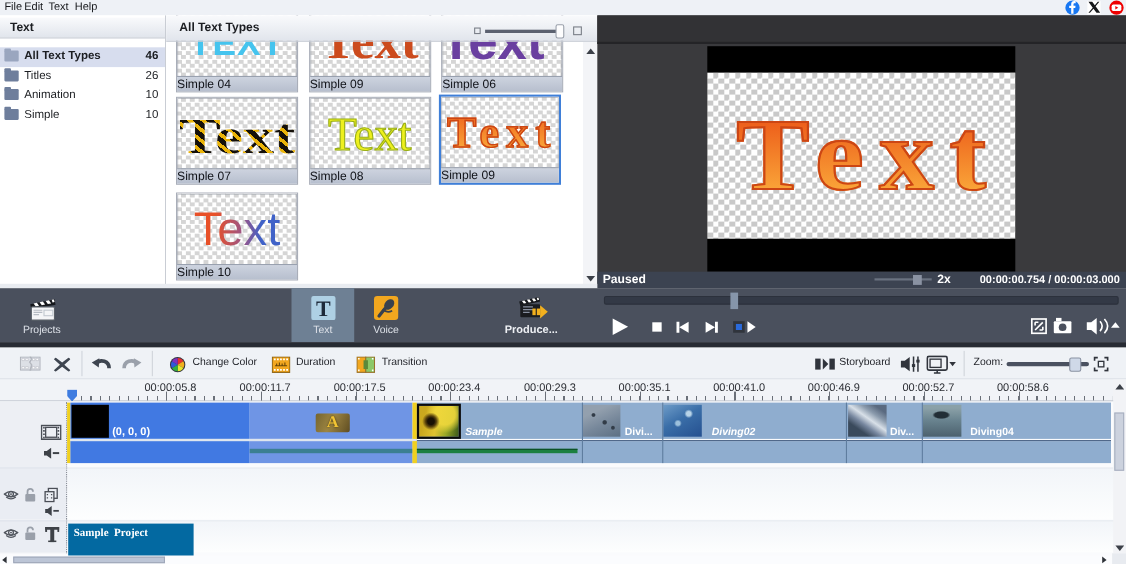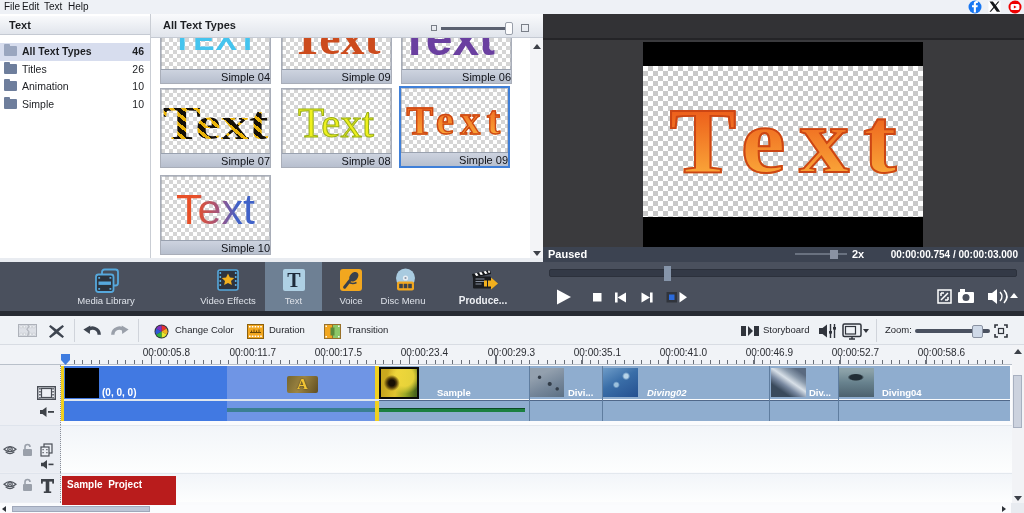--- a/index.html
+++ b/index.html
@@ -13,35 +13,35 @@
 .lprow .nm{position:absolute;left:22px;top:0;}
 .lprow .ct{position:absolute;right:6px;top:0;}
 .folder{position:absolute;left:4px;top:3px;width:13px;height:10px;background:#6e7e9c;border-radius:1px;}
 .folder:before{content:"";position:absolute;left:0;top:-2px;width:6px;height:3px;background:inherit;border-radius:1px 1px 0 0;}
 #midpanel{left:151px;top:14px;width:392px;height:248px;background:#fff;overflow:hidden;}
 #mp-head{left:0;top:0;width:392px;height:24px;background:linear-gradient(#f9fafc,#e1e5ec);border-bottom:1px solid #c5cad3;}
 #mp-head .ttl{position:absolute;left:12px;top:5px;font-weight:bold;font-size:11px;color:#1c1e22;}
 .cell{position:absolute;width:111px;border:1px solid #a9aeb9;background:#fff;}
 .thumb{position:absolute;left:0;top:0;right:0;overflow:hidden;box-shadow:inset 0 0 0 1px rgba(150,155,165,.55);background:
  conic-gradient(#d5d5d5 25%,#fff 0 50%,#d5d5d5 0 75%,#fff 0) 0 0/8px 8px;}
-.lbl{position:absolute;left:0;right:0;bottom:0;height:14px;background:linear-gradient(#cdd3df,#b7bfce);border-top:1px solid #99a1af;font-size:11px;color:#101218;text-align:right;line-height:14px;}
+.lbl{position:absolute;left:0;right:0;bottom:0;height:14px;background:linear-gradient(#cdd3df,#b7bfce);border-top:1px solid #99a1af;font-size:11px;color:#101218;text-align:left;line-height:14px;}
 .ttext{position:absolute;width:100%;text-align:center;line-height:1;}
 #preview{left:543px;top:14px;width:481px;height:248px;background:#3a3a3d;}
 #pv-top{left:0;top:0;width:481px;height:26px;background:#323235;border-bottom:2px solid #242427;}
 #frame{left:100px;top:28px;width:280px;height:205px;background:#000;}
 #fr-check{left:0;top:24px;width:280px;height:151px;background:conic-gradient(#c9c9c9 25%,#fff 0 50%,#c9c9c9 0 75%,#fff 0) 0 0/10px 10px;}
 #pv-bar{left:0;top:233px;width:481px;height:15px;background:#3c4351;color:#fff;font-size:11px;font-weight:bold;text-decoration:underline;}
 #toolband{left:0;top:262px;width:1024px;height:49px;background:#4a505d;}
 #tb-dark{left:0;top:311px;width:1024px;height:5px;background:#272b33;}
 .tbbtn{position:absolute;top:0;height:49px;text-align:center;color:#dde1e8;font-size:9.5px;}
 .tbbtn .lab{position:absolute;left:0;right:0;top:33px;white-space:nowrap;}
 .tbbtn svg{position:absolute;top:6px;left:50%;margin-left:-12px;}
 #toolbar2{left:0;top:316px;width:1024px;height:29px;background:#eff2f6;border-bottom:1px solid #d8dce3;font-size:9.5px;color:#24262c;}
 #ruler{left:0;top:345px;width:1024px;height:20px;background:#f1f3f7;border-bottom:1px solid #b9c0ca;}
-.rlab{position:absolute;top:2px;width:70px;text-align:right;font-size:10px;color:#2a2c32;}
+.rlab{position:absolute;top:2px;width:70px;text-align:center;font-size:10px;color:#2a2c32;}
 #ticks{position:absolute;left:65px;top:15px;width:946px;height:4px;
 background:repeating-linear-gradient(90deg,#6a6f78 0 1px,transparent 1px 8.6px);}
 #ticksmaj{position:absolute;left:65px;top:11px;width:946px;height:8px;
 background:repeating-linear-gradient(90deg,#6a6f78 0 1px,transparent 1px 86.1px);}
 #tracks{left:0;top:365px;width:1024px;height:148px;background:#fafbfd;}
 #gutter{left:0;top:0;width:61px;height:138px;background:#edeff4;border-right:1px dotted #8a8f98;}
 .clip{position:absolute;top:1px;height:33px;}
 .cliplab{position:absolute;top:22px;font-size:9.5px;font-weight:bold;color:#fff;white-space:nowrap;}
 #row2{left:0;top:60px;width:1024px;height:47px;background:linear-gradient(#f2f5f9,#fdfefe);border-top:1px solid #e3e8ee;}
 #row3{left:0;top:108px;width:1024px;height:29px;background:linear-gradient(#f2f5f9,#fdfefe);border-top:1px solid #e3e8ee;}
@@ -160,64 +160,47 @@
     <span style="position:absolute;left:252px;top:6px;width:52px;height:2px;background:#6a7280;"></span>
     <span style="position:absolute;left:287px;top:3px;width:8px;height:9px;background:#8a92a2;"></span>
     <span style="position:absolute;left:309px;top:1px;">2x</span>
     <span style="position:absolute;right:6px;top:2px;font-size:10px;">00:00:00.754 / 00:00:03.000</span>
   </div>
 </div>
 
 <div class="abs" style="left:0;top:258px;width:543px;height:4px;background:#e9ecf1;"></div>
 <div class="abs" id="toolband">
   <div class="abs" style="left:265px;top:0;width:57px;height:49px;background:#6e8094;"></div>
-  <div class="tbbtn" style="left:74px;width:64px;">
+  <div class="tbbtn" style="left:10px;width:56px;">
     <svg width="26" height="26" viewBox="0 0 26 26">
-        <rect x="8" y="1.5" width="16" height="16" rx="2.5" fill="#464d59" stroke="#56a8dc" stroke-width="1.8"></rect>
-        <rect x="2" y="6.5" width="17.5" height="17.5" rx="2.5" fill="#2c333d" stroke="#56a8dc" stroke-width="1.8"></rect>
-        <rect x="4.5" y="13.5" width="12.5" height="3.4" fill="#56a8dc"></rect>
-        <path d="M4.3 9h1.8v1.8H4.3zM4.3 20h1.8v1.8H4.3zM15.5 9h1.8v1.8h-1.8zM15.5 20h1.8v1.8h-1.8z" fill="#56a8dc"></path>
+        <g>
+          <path d="M1.5 8.5 L23.5 4 L24.5 9 L2.5 13 Z" fill="#16181c"></path>
+          <path d="M4.5 7.8 l3-.6 2 2.8-3 .6z M10 6.7 l3-.6 2 2.8-3 .6z M15.5 5.6 l3-.6 2 2.8-3 .6z M21 4.6 l2-.4.6 2.4-1.8.4z" fill="#fff"></path>
+          <rect x="2.5" y="11" width="21" height="12" rx="1" fill="#f4f5f7" stroke="#5a6068" stroke-width="1"></rect>
+          <path d="M4.5 14h8M4.5 16h8M4.5 18h5" stroke="#b6bcc4" stroke-width="1"></path>
+          <rect x="14" y="14" width="8" height="5" fill="none" stroke="#c2c8d0" stroke-width="1"></rect>
+        </g>
       </svg>
-    <div class="lab">Media Library</div>
-    </div>
-  <div class="tbbtn" style="left:198px;width:60px;">
-    <svg width="24" height="24" viewBox="0 0 24 24">
-        <rect x="2" y="2" width="20" height="20" rx="2" fill="#2e343e" stroke="#56a8dc" stroke-width="1.6"></rect>
-        <path d="M3.5 4h1.6v2H3.5zM3.5 8h1.6v2H3.5zM3.5 12h1.6v2H3.5zM3.5 16h1.6v2H3.5zM18.9 4h1.6v2h-1.6zM18.9 8h1.6v2h-1.6zM18.9 12h1.6v2h-1.6zM18.9 16h1.6v2h-1.6z" fill="#56a8dc"></path>
-        <path d="M12 5.5 l1.9 4 4.3.5-3.2 2.9.9 4.2-3.9-2.2-3.9 2.2.9-4.2-3.2-2.9 4.3-.5z" fill="#f2b01e"></path>
-      </svg>
-    <div class="lab">Video Effects</div>
+    <div class="lab">Projects</div>
     </div>
   <div class="tbbtn" style="left:265px;width:57px;">
     <svg width="24" height="24" viewBox="0 0 24 24">
         <rect x="1" y="1" width="22" height="22" rx="2" fill="#aed0e4"></rect>
         <text x="12" y="19" font-family="Liberation Serif,serif" font-size="20" font-weight="bold" fill="#1e2a3a" text-anchor="middle">T</text>
       </svg>
     <div class="lab">Text</div>
     </div>
   <div class="tbbtn" style="left:322px;width:58px;">
     <svg width="24" height="24" viewBox="0 0 24 24">
         <rect x="1" y="1" width="22" height="22" rx="3" fill="#f2a71f"></rect>
         <ellipse cx="14.8" cy="8.8" rx="3.9" ry="5.4" transform="rotate(42 14.8 8.8)" fill="#39414d"></ellipse>
         <path d="M10.8 12.6 L5.6 19.2" stroke="#39414d" stroke-width="3" stroke-linecap="round"></path>
         <path d="M17.5 14.5 a7.5 7.5 0 0 1 -8.6-1.2" stroke="#39414d" stroke-width="1.6" fill="none"></path>
       </svg>
     <div class="lab">Voice</div>
-    </div>
-  <div class="tbbtn" style="left:375px;width:56px;">
-    <svg width="28" height="24" viewBox="0 0 28 24">
-        <circle cx="14.5" cy="10" r="9.5" fill="#a9cbe0"></circle>
-        <circle cx="14.5" cy="10" r="2.6" fill="#e8eef4"></circle>
-        <circle cx="14.5" cy="10" r="1.1" fill="#8a95a5"></circle>
-        <rect x="6" y="13.5" width="17" height="9" rx="2" fill="#f2a71f"></rect>
-        <rect x="8.2" y="15.8" width="3.6" height="4.4" fill="#39414d"></rect>
-        <rect x="12.7" y="15.8" width="3.6" height="4.4" fill="#39414d"></rect>
-        <rect x="17.2" y="15.8" width="3.6" height="4.4" fill="#39414d"></rect>
-      </svg>
-    <div class="lab">Disc Menu</div>
     </div>
   <div class="tbbtn" style="left:450px;width:66px;font-weight:bold;font-size:10px;color:#eef0f4;">
     <svg width="28" height="24" viewBox="0 0 28 24">
         <path d="M1 6 L19 2 L20 6 L2 10 Z" fill="#16181c"></path>
         <path d="M3.5 5.6 l2.3-.5 1.7 2.4-2.3.5z M8 4.6 l2.3-.5 1.7 2.4-2.3.5z M12.5 3.6 l2.3-.5 1.7 2.4-2.3.5z M17 2.8 l1.5-.3.6 2-1.5.4z" fill="#fff"></path>
         <rect x="2" y="8.5" width="18" height="12" rx="1" fill="#1a1c20"></rect>
         <path d="M4.5 11h9M4.5 13.5h9M4.5 16h6" stroke="#8890a0" stroke-width="1.2"></path>
         <rect x="13" y="12.5" width="3" height="6" fill="#f2b01e"></rect>
         <rect x="17" y="12.5" width="3" height="6" fill="#f2b01e"></rect>
         <path d="M20 9.5 L27 15.5 L20 21.5 Z" fill="#f2b01e"></path>
@@ -362,21 +345,21 @@
   <div class="abs" style="left:64px;top:36px;width:163px;height:20px;background:#4179e2;"></div>
   <div class="abs" style="left:227px;top:36px;width:148px;height:20px;background:#6f95e5;"></div>
   <div class="abs" style="left:227px;top:43px;width:148px;height:4px;background:#3b7f92;"></div>
   <div class="abs" style="left:375px;top:36px;width:4px;height:20px;background:#f0d020;"></div>
   <div class="abs" style="left:379px;top:36px;width:631px;height:20px;background:#8fadcf;"></div>
   <div class="abs" style="left:379px;top:43px;width:146px;height:4px;background:#1c8040;border-top:1px solid #0c4c24;"></div>
   <div class="abs" style="left:64px;top:34px;width:315px;height:2px;background:#dfe6ee;"></div>
   <div class="abs" style="left:379px;top:35px;width:631px;height:1.3px;background:#50688a;"></div>
 
   <div class="abs" style="left:379px;top:2px;width:40px;height:32px;background:radial-gradient(circle at 30% 50%,#181004 0 3px,rgba(74,52,8,.9) 5px,transparent 8px),radial-gradient(circle at 65% 28%,rgba(240,216,60,.9) 0 30%,transparent 55%),linear-gradient(100deg,#caa81e 15%,#e0c330 45%,#9aa826 70%,#49641c 95%);border:2px solid #0a0a0a;"></div>
-  <div class="cliplab" style="left:437px;">Sample</div>
+  <div class="cliplab" style="left:423px;font-style:italic;">Sample</div>
   <div class="abs" style="left:530px;top:3px;width:34px;height:29px;background:radial-gradient(circle at 28% 32%,#323c48 0 1.2px,transparent 2.2px),radial-gradient(circle at 58% 55%,#323c48 0 1.5px,transparent 2.5px),radial-gradient(circle at 80% 72%,#323c48 0 1.2px,transparent 2.2px),linear-gradient(155deg,#93a0ae 25%,#76879a 60%,#5d7084);"></div>
   <div class="cliplab" style="left:568px;">Divi...</div>
   <div class="abs" style="left:603px;top:3px;width:35px;height:29px;background:radial-gradient(circle at 66% 28%,#b8d4e8 0 2px,transparent 4px),radial-gradient(circle at 38% 58%,#9cc0dc 0 1.8px,transparent 3.5px),linear-gradient(150deg,#6e9cc8 0%,#3a6ea8 45%,#255090 100%);"></div>
   <div class="cliplab" style="left:647px;font-style:italic;">Diving02</div>
   <div class="abs" style="left:771px;top:3px;width:35px;height:29px;background:linear-gradient(35deg,#3a4a5c 25%,#7888a0 40%,#d8e0e8 55%,#8a9aac 70%,#5a6a80 85%);"></div>
   <div class="cliplab" style="left:809px;">Div...</div>
   <div class="abs" style="left:839px;top:3px;width:35px;height:29px;background:radial-gradient(ellipse 11px 5px at 48% 32%,#222e36 0 55%,transparent 75%),linear-gradient(#8ba1a8 10%,#68828e 50%,#4c616e);"></div>
   <div class="cliplab" style="left:882px;">Diving04</div>
   <div class="vb" style="left:529px"></div>
   <div class="vb" style="left:602px"></div>
@@ -422,21 +405,21 @@
     </svg>
   <svg style="position:absolute;left:41px;top:114px" width="13" height="14" viewBox="0 0 13 14">
       <g fill="#3e4248">
         <rect x="0" y="0" width="13" height="2.6"></rect>
         <rect x="0" y="0" width="1.8" height="4.6"></rect>
         <rect x="11.2" y="0" width="1.8" height="4.6"></rect>
         <rect x="4.7" y="0" width="3.6" height="14"></rect>
         <rect x="2.8" y="12.4" width="7.4" height="1.6"></rect>
       </g>
     </svg>
-  <div class="abs" style="left:62px;top:111px;width:114px;height:32px;background:#b91c1c;color:#fff;font-weight:bold;font-size:10px;line-height:18px;padding-left:5px;">Sample&nbsp; Project</div>
+  <div class="abs" style="left:62px;top:111px;width:114px;height:32px;background:#0369a1;color:#fff;font-weight:bold;font-size:10px;line-height:18px;padding-left:5px;font-family:Liberation Serif, serif;">Sample&nbsp; Project</div>
 
   <div class="abs" id="hscroll">
     <div style="position:absolute;left:2px;top:1px;width:0;height:0;border-top:3px solid transparent;border-bottom:3px solid transparent;border-right:4px solid #2e3238;"></div>
     <div style="position:absolute;left:12px;top:1px;width:138px;height:6px;background:#bcc5d6;border:1px solid #a0a8ba;"></div>
     <div style="position:absolute;left:1002px;top:1px;width:0;height:0;border-top:3px solid transparent;border-bottom:3px solid transparent;border-left:4px solid #2e3238;"></div>
   </div>
 
   <div class="abs" style="left:1012px;top:-20px;width:12px;height:158px;background:#f2f3f6;">
     <div style="position:absolute;left:2px;top:4px;width:0;height:0;border-left:4px solid transparent;border-right:4px solid transparent;border-bottom:5px solid #3c4048;"></div>
     <div style="position:absolute;left:1px;top:30px;width:9px;height:53px;background:#ccd2de;border:1px solid #a8b0c0;"></div>

